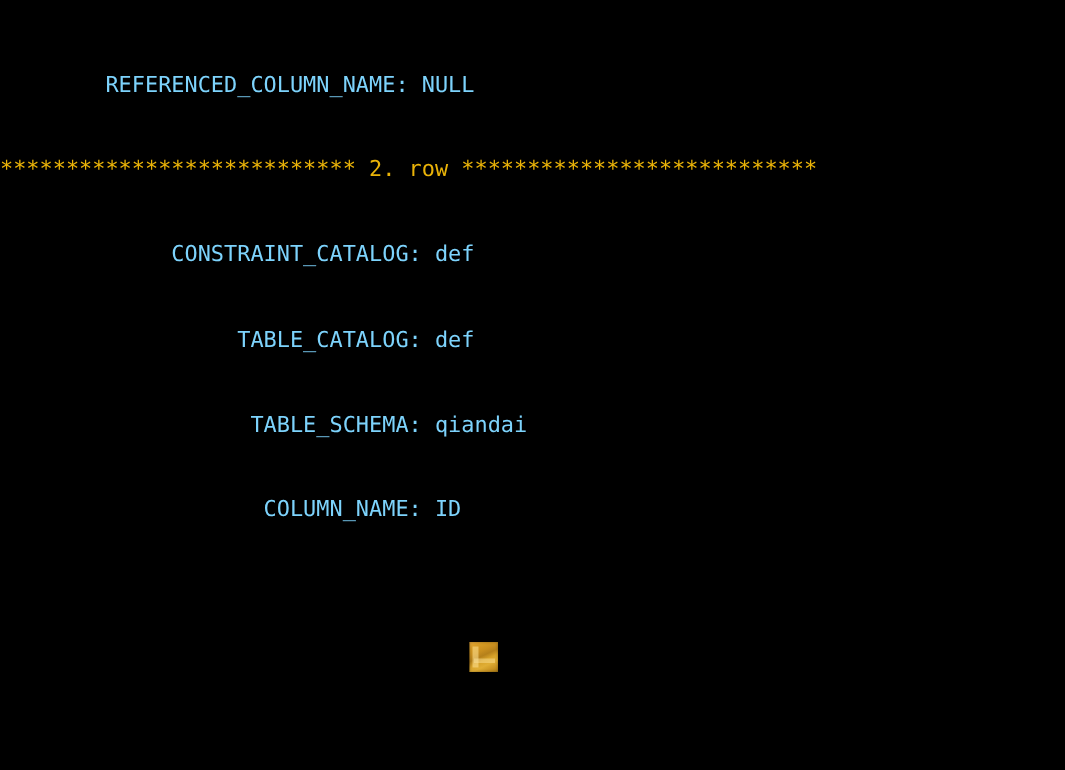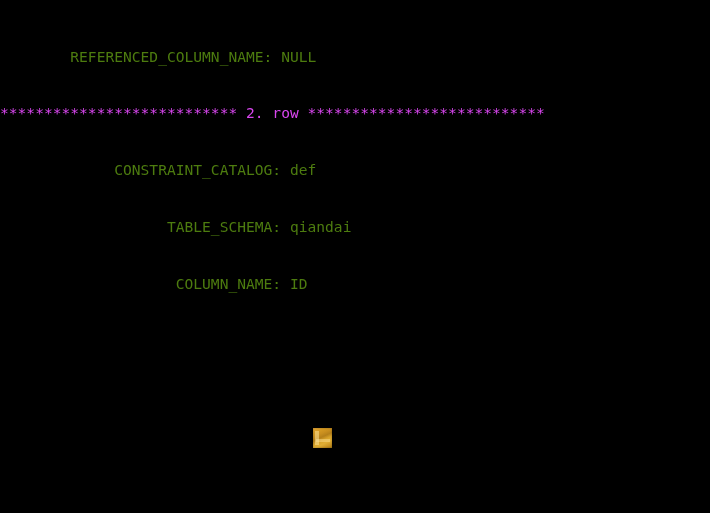--- a/index.html
+++ b/index.html
@@ -22,24 +22,24 @@
   .screen {
     position: absolute;
     left: 0;
     top: -9px;
     width: 710px;
     white-space: pre;
   }
   .line {
     height: 18.9px;
     white-space: pre;
-    color: #4d7c0f;
+    color: #7dd3fc;
   }
   .sep {
-    color: #d946ef;
+    color: #eab308;
   }
   .cursor-block {
     position: absolute;
     left: 313px;
     top: 428px;
     width: 19px;
     height: 20px;
     background: linear-gradient(155deg, #e8a93a 0%, #d59a23 18%, #c98f1f 33%,
                 #b5801a 46%, #d7a229 58%, #e0ae35 72%, #c79120 88%, #a87a16 100%);
     box-shadow: inset 0 0 2px rgba(0,0,0,0.35);
@@ -65,20 +65,21 @@
 </style>
 </head>
 <body>
 
 <div id="terminal">
   <div class="screen">
 
     <div class="line">        REFERENCED_COLUMN_NAME: NULL</div>
     <div class="line sep">*************************** 2. row ***************************</div>
     <div class="line">             CONSTRAINT_CATALOG: def</div>
+    <div class="line">                  TABLE_CATALOG: def</div>
     <div class="line">                   TABLE_SCHEMA: qiandai</div>
     <div class="line">                    COLUMN_NAME: ID</div>
     
     
     
     
     
     
     
     

